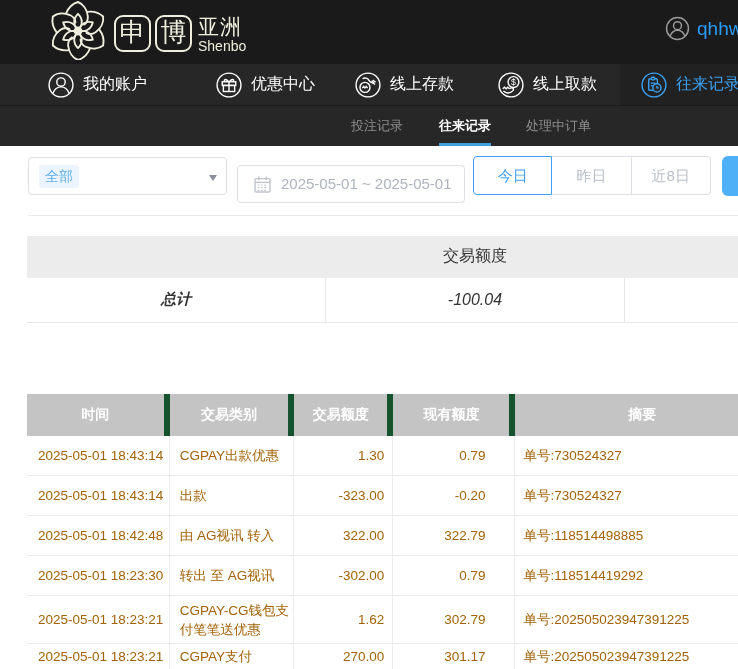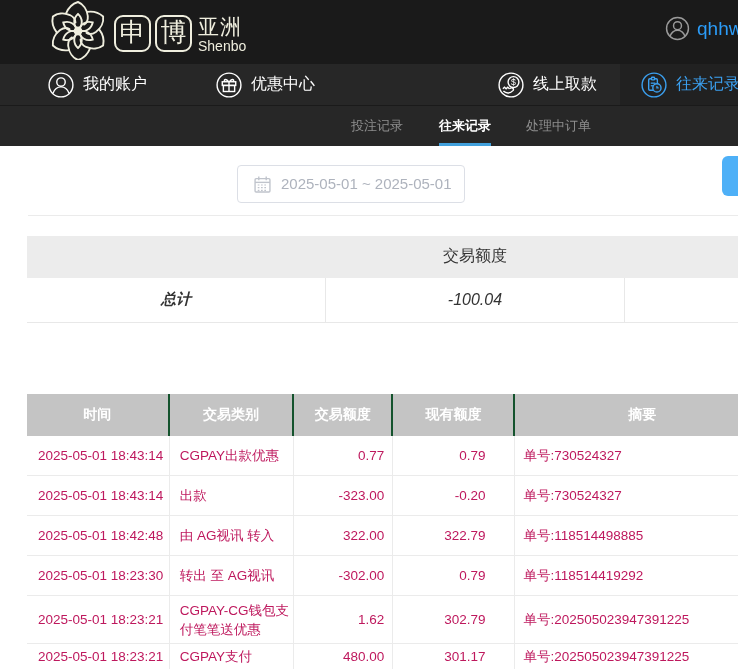--- a/index.html
+++ b/index.html
@@ -42,24 +42,24 @@
 .gobtn { position:absolute; left:722px; top:10px; width:60px; height:40px; background:#4eb0f7; border-radius:6px; }
 .hr { position:absolute; left:28px; top:69px; width:894px; height:1px; background:#ebebeb; }
 .sumtb { position:absolute; left:27px; top:90px; width:896px; border-collapse:collapse; table-layout:fixed; }
 .sumtb td { width:298.5px; text-align:center; font-size:16px; color:#333; }
 .sumtb .hd td { background:#ececec; height:41.5px; border:none; }
 .sumtb .bd td { height:45px; border:1px solid #e8e8e8; border-top:none;font-style:italic; }
 .sumtb .bd td:first-child { border-left:none; font-size:15px; font-weight:bold; }
 .sumtb .bd td:last-child { border-right:none; }
 .mtb { position:absolute; left:27px; top:248px; width:742px; border-collapse:separate; border-spacing:0; table-layout:fixed; }
 .mtb th { background:#c4c4c4; color:#fff; font-size:14px; font-weight:bold; height:42px;
-  border-right:2px solid #14532d; }
+  border-right:6px solid #14532d; }
 .mtb th:last-child { border-right:none; }
 .mtb td { height:40px; border-bottom:1px solid #ebebeb; border-right:1px solid #ebebeb;
-  font-size:13.5px; color:#be185d; padding:0 10px; background:#fff; }
+  font-size:13.5px; color:#a16207; padding:0 10px; background:#fff; }
 .mtb td:last-child { border-right:none; }
 .mtb td.r { text-align:right; padding-right:8px; }
 .mtb td.t { padding-left:11px; white-space:nowrap; }
 .mtb td.k { white-space:nowrap; padding-right:0; }
 .mtb td.r4 { padding-right:29px; }
 .mtb td.s { padding-left:8px; }
 .mtb tr.short td { height:26px; }
 .c1 { width:139px; } .c2 { width:121.5px; } .c3 { width:96.5px; } .c4 { width:119px; } .c5 { width:247px; }
 </style>
 </head>
@@ -107,20 +107,29 @@
       <line x1="12" y1="9" x2="12" y2="18"></line>
       <path d="M11.5,8.8 C8.5,5.2 6.5,7.8 8.5,8.8"></path>
       <path d="M12.5,8.8 C15.5,5.2 17.5,7.8 15.5,8.8"></path>
     </svg>优惠中心</div>
   <div class="nitem" style="left:48px">
     <svg width="26" height="26" viewBox="0 0 24 24" fill="none" stroke="#fff" stroke-width="1.3">
       <circle cx="12" cy="12" r="11"></circle>
       <circle cx="12" cy="9.3" r="3.9"></circle>
       <path d="M4.6,19.6 C6.1,15.6 8.8,13.7 12,13.7 C15.2,13.7 17.9,15.6 19.4,19.6"></path>
     </svg>我的账户</div>
+  <div class="nitem" style="left:355px">
+    <svg width="26" height="26" viewBox="0 0 24 24" fill="none" stroke="#fff" stroke-width="1.3">
+      <circle cx="12" cy="12" r="11"></circle>
+      <circle cx="9.2" cy="14.2" r="4.6"></circle>
+      <path d="M6.8,14.8 l1.2,-1.6 l1.2,1.6 l1.2,-1.6 l1.2,1.6" stroke-width="1.2"></path>
+      <path d="M7,6.2 C9,4.8 12,5.5 13,8 C14.5,10.5 17,10 18.5,11.5"></path>
+      <path d="M15.2,8.2 l2.6,2" stroke-width="1.2"></path>
+      <path d="M16.4,7.4 l2.6,2" stroke-width="1.2"></path>
+    </svg>线上存款</div>
   <div class="nitem" style="left:498px">
     <svg width="26" height="26" viewBox="0 0 24 24" fill="none" stroke="#fff" stroke-width="1.3">
       <circle cx="12" cy="12" r="11"></circle>
       <circle cx="14.3" cy="9.3" r="5"></circle>
       <text x="14.3" y="12.2" fill="#fff" stroke="none" font-size="8" text-anchor="middle" font-family="Liberation Sans">$</text>
       <path d="M4.5,15.5 l1.5,-1.5 l1.5,1.5 l1.5,-1.5 l1.5,1.5" stroke-width="1.2"></path>
       <path d="M10.5,15.5 C13,13.5 15,15.5 14,17 C11,20.5 7,19.5 5,17.5"></path>
     </svg>线上取款</div>
   <div class="nitem act" style="left:641px">
     <svg width="26" height="26" viewBox="0 0 24 24" fill="none" stroke="#3ba0f0" stroke-width="1.3">
@@ -132,34 +141,43 @@
       <path d="M14.7,12.9 v1.8 h1.6" stroke-width="1.2"></path>
       <circle cx="12" cy="12" r="11"></circle>
     </svg>往来记录</div>
 </div>
 <div class="subnav">
   <div class="stab" style="left:351px">投注记录</div>
   <div class="stab on" style="left:439px">往来记录</div>
   <div class="stab" style="left:526px">处理中订单</div>
 </div>
 <div class="content">
+  <div class="sel">
+      <span class="tag">全部</span>
+      <span class="caret"></span>
+    </div>
   <div class="date">
     <svg width="17" height="17" viewBox="0 0 16 16" fill="none" stroke="#c0c4cc" stroke-width="1.3">
       <rect x="1" y="2.5" width="14" height="12.5" rx="1"></rect>
       <line x1="1" y1="6" x2="15" y2="6"></line>
       <line x1="4.5" y1="0.5" x2="4.5" y2="4"></line>
       <line x1="11.5" y1="0.5" x2="11.5" y2="4"></line>
       <g stroke-width="1.1">
       <line x1="3.5" y1="8.5" x2="12.5" y2="8.5" stroke-dasharray="1.6 1.5"></line>
       <line x1="3.5" y1="11" x2="12.5" y2="11" stroke-dasharray="1.6 1.5"></line>
       <line x1="3.5" y1="13.5" x2="12.5" y2="13.5" stroke-dasharray="1.6 1.5"></line>
       </g>
     </svg>
     <span>2025-05-01 ~ 2025-05-01</span>
   </div>
+  <div class="grp">
+    <div class="gbtn on">今日</div>
+    <div class="gbtn">昨日</div>
+    <div class="gbtn">近8日</div>
+  </div>
   <div class="gobtn"></div>
   <div class="hr"></div>
   <table class="sumtb">
     <tbody>
         <tr class="hd">
           <td></td>
           <td>交易额度</td>
           <td></td>
         </tr>
     <tr class="bd">
@@ -174,21 +192,21 @@
         <tr>
           <th class="c1">时间</th>
           <th class="c2">交易类别</th>
           <th class="c3">交易额度</th>
           <th class="c4">现有额度</th>
           <th class="c5">摘要</th>
         </tr>
     <tr>
           <td class="t">2025-05-01 18:43:14</td>
           <td class="k">CGPAY出款优惠</td>
-          <td class="r">0.77</td>
+          <td class="r">1.30</td>
           <td class="r r4">0.79</td>
           <td class="s">单号:730524327</td>
         </tr>
     <tr>
           <td class="t">2025-05-01 18:43:14</td>
           <td class="k">出款</td>
           <td class="r">-323.00</td>
           <td class="r r4">-0.20</td>
           <td class="s">单号:730524327</td>
         </tr>
@@ -209,19 +227,19 @@
     <tr>
           <td class="t">2025-05-01 18:23:21</td>
           <td style="padding:4.5px 10px;line-height:19px;white-space:nowrap">CGPAY-CG钱包支<br>付笔笔送优惠</td>
           <td class="r">1.62</td>
           <td class="r r4">302.79</td>
           <td class="s">单号:202505023947391225</td>
         </tr>
     <tr class="short">
           <td class="t">2025-05-01 18:23:21</td>
           <td class="k">CGPAY支付</td>
-          <td class="r">480.00</td>
+          <td class="r">270.00</td>
           <td class="r r4">301.17</td>
           <td class="s">单号:202505023947391225</td>
         </tr>
   </tbody>
     </table>
 </div>
 
 </body></html>

